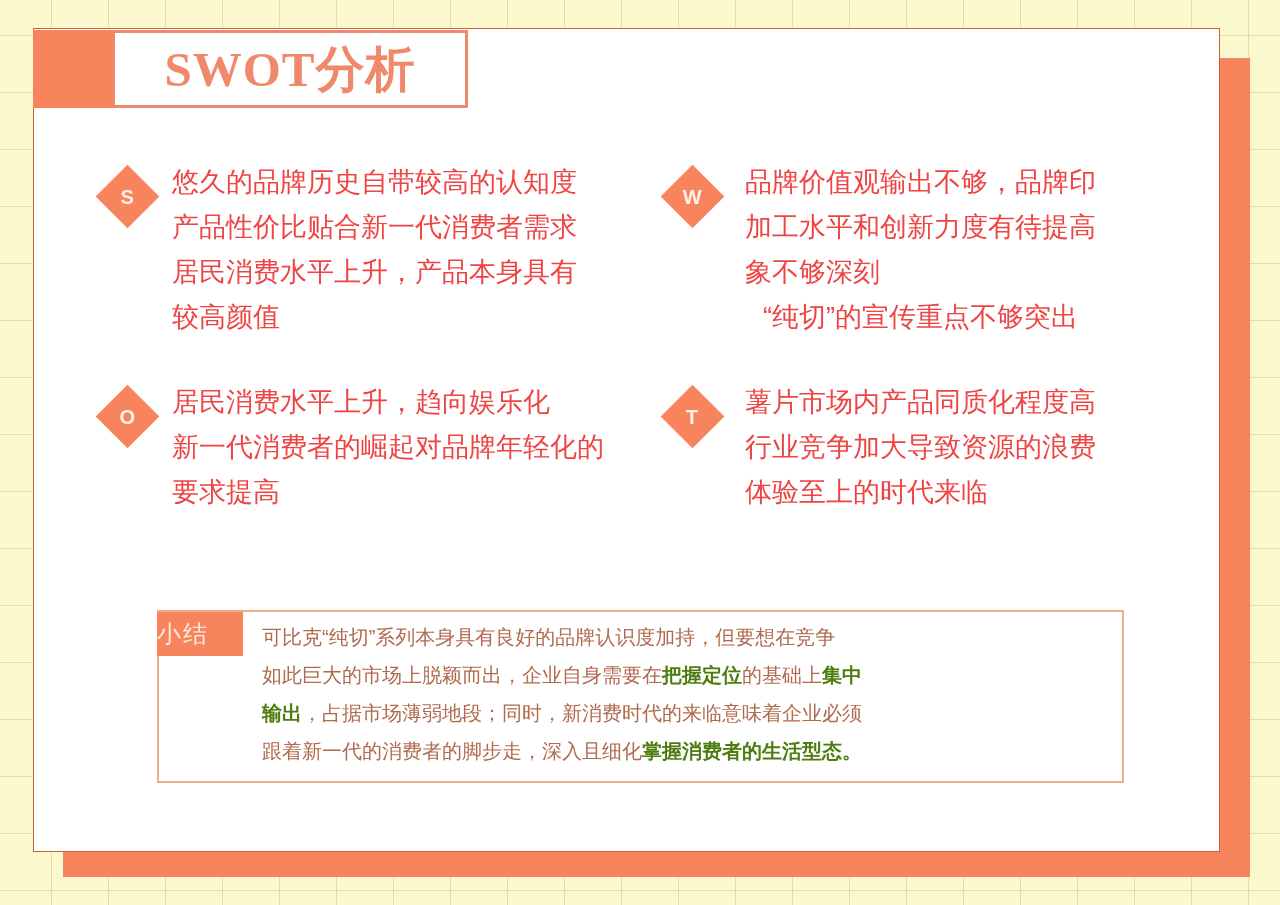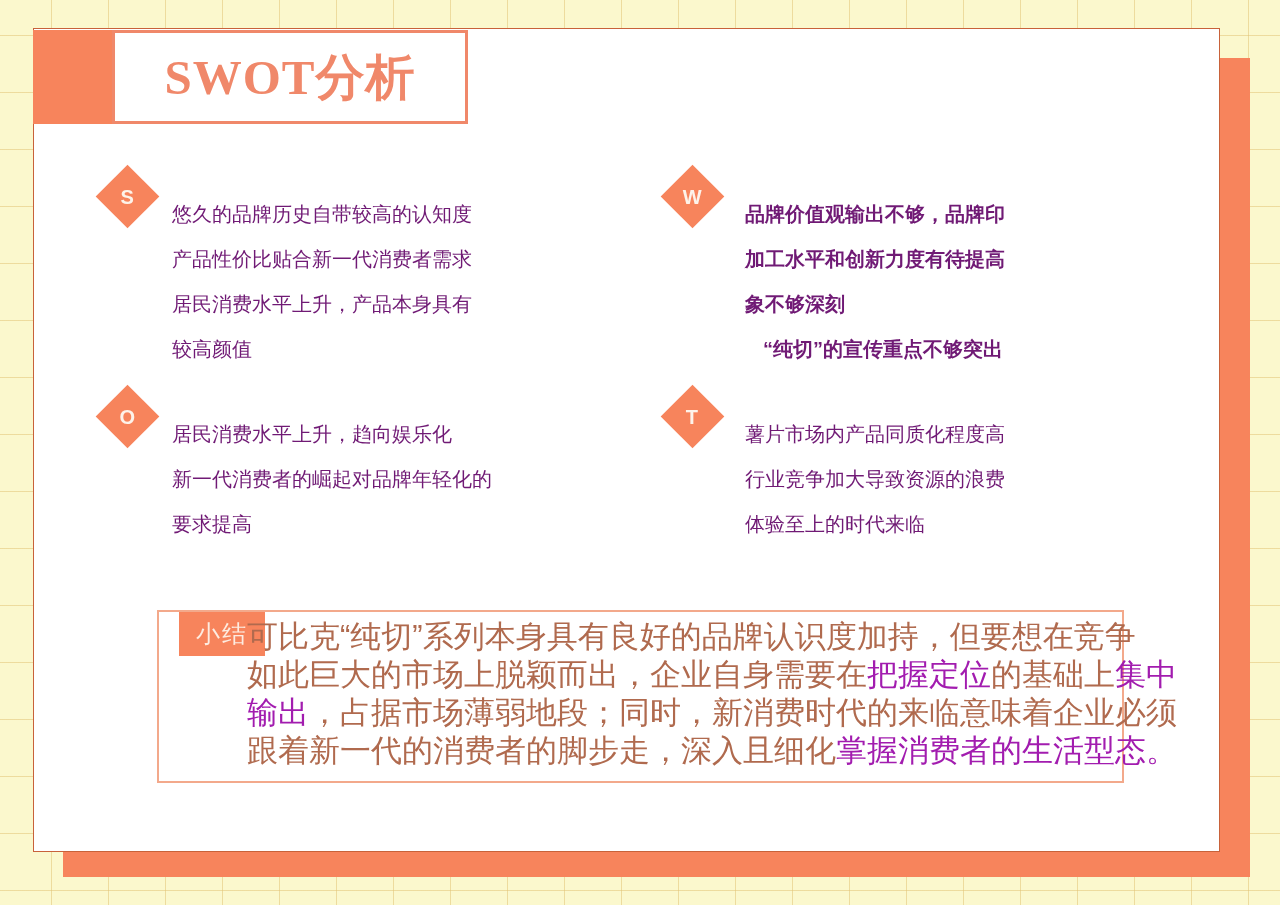--- a/index.html
+++ b/index.html
@@ -45,21 +45,21 @@
     background: #ffffff;
     border: 1px solid #c8623a;
     box-sizing: border-box;
   }
 
   
   #title-wrap {
     position: absolute;
     left: 33px;
     top: 30px;
-    height: 94px;
+    height: 78px;
     display: flex;
     align-items: stretch;
   }
   #title-block {
     width: 79px;
     background: #f7845c;
   }
   #title-box {
     width: 356px;
     background: #ffffff;
@@ -98,33 +98,32 @@
   }
   .diamond-letter {
     transform: rotate(-45deg);
     color: #fdf3ea;
     font-size: 20px;
     font-weight: bold;
     line-height: 1;
   }
   .quad-lines {
     margin-left: 0px;
-    color: #701a75;
-    font-size: 20px;
+    color: #ef4444;
+    font-size: 27px;
     line-height: 45px;
     white-space: nowrap;
-    margin-top: 32px;
   }
   .quad-lines .ln { display: block; }
   .quad-lines .ln.indent { padding-left: 18px; }
 
   #quad-s  { left: 105px; top: 160px; }
   #quad-s  .quad-lines { margin-left: 22px; }
   #quad-w  { left: 670px; top: 160px; }
-  #quad-w  .quad-lines { margin-left: 30px; font-weight: bold; }
+  #quad-w  .quad-lines { margin-left: 30px; }
   #quad-o  { left: 105px; top: 380px; }
   #quad-o  .quad-lines { margin-left: 22px; }
   #quad-t  { left: 670px; top: 380px; }
   #quad-t  .quad-lines { margin-left: 30px; }
 
   
   #summary-box {
     position: absolute;
     left: 157px;
     top: 610px;
@@ -136,43 +135,42 @@
   }
   #summary-badge {
     position: absolute;
     left: 157px;
     top: 612px;
     width: 86px;
     height: 44px;
     background: #f7845c;
     display: flex;
     align-items: center;
-    justify-content: center;
-    margin-left: 22px;
+    justify-content: flex-start;
   }
   #summary-badge-text {
     color: #fdece1;
     font-size: 24px;
     line-height: 1;
     letter-spacing: 2px;
   }
   #summary-text {
     position: absolute;
-    left: 247px;
+    left: 262px;
     top: 618px;
     width: 862px;
     color: #b06a4e;
-    font-size: 31px;
+    font-size: 20px;
     line-height: 38px;
     white-space: nowrap;
   }
   #summary-text .ln { display: block; }
   #summary-text b {
-    font-weight: normal;
-    color: #a21caf;
+    font-weight: bold;
+    color: #4d7c0f;
   }
 </style>
 </head>
 <body>
 
 <div id="grid-bg"></div>
 
 <div id="card-shadow"></div>
 <div id="card"></div>
 

